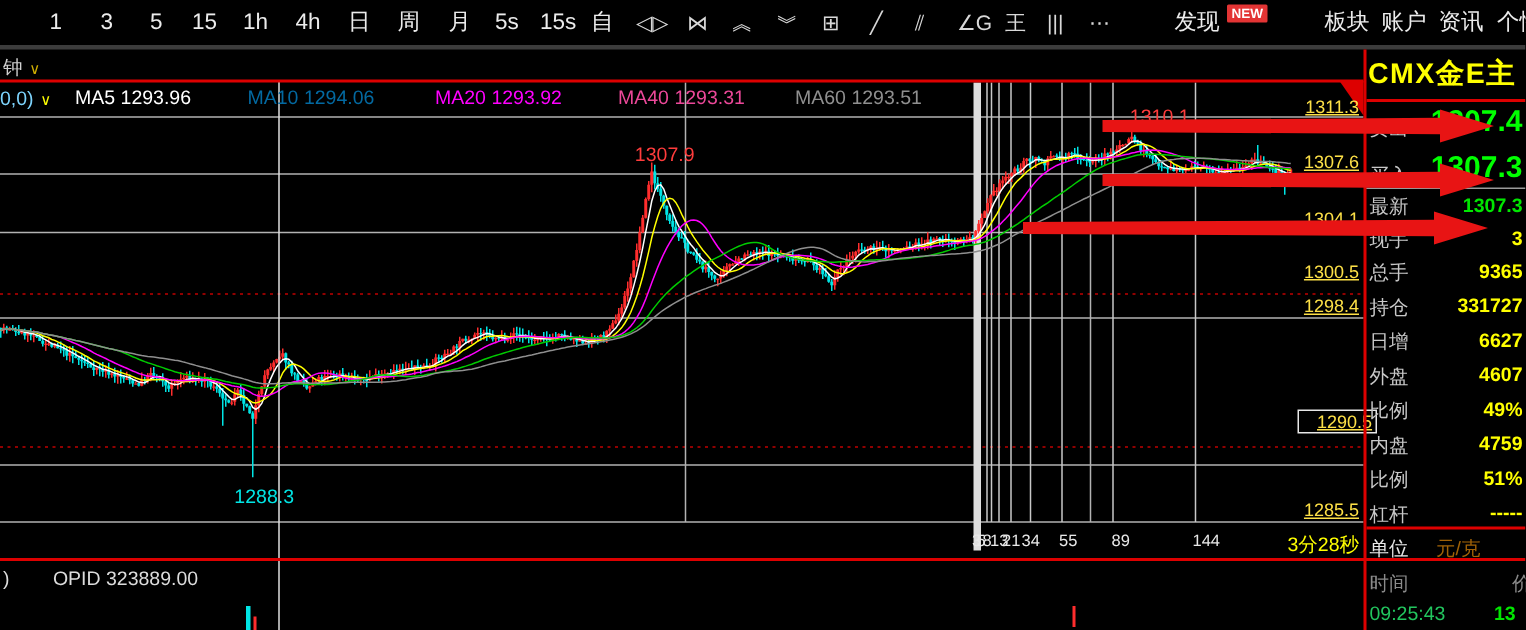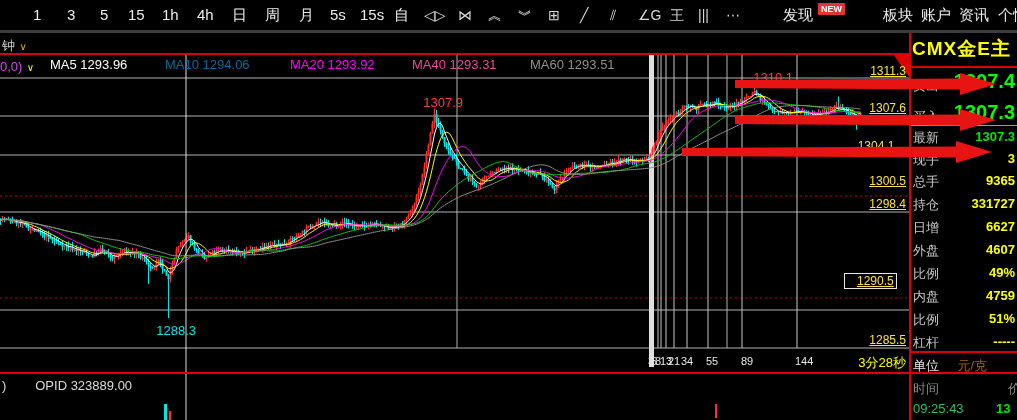--- a/index.html
+++ b/index.html
@@ -118,37 +118,37 @@
   <span class="tb-item" style="left:959px">资讯</span>
   <span class="tb-item" style="left:998px">个性</span>
 </div>
 <div id="tb-sep" class="abs"></div>
 
 <div class="abs" style="left:2px;top:36px">
   <span class="hdr-partial">钟</span>
   <span class="caret">∨</span>
 </div>
 <div class="abs" style="left:0;top:57px">
-  <span class="hdr-partial" style="color:#d946ef;font-size:13px">0,0)</span>
+  <span class="hdr-partial" style="color:#7dd3fc;font-size:13px">0,0)</span>
   <span class="caret-y">∨</span>
 </div>
 
 <div class="ma-item ma5" style="left:50px"><span>MA5</span>&nbsp;<span>1293.96</span></div>
 <div class="ma-item ma10" style="left:165px"><span>MA10</span>&nbsp;<span>1294.06</span></div>
 <div class="ma-item ma20" style="left:290px"><span>MA20</span>&nbsp;<span>1293.92</span></div>
 <div class="ma-item ma40" style="left:412px"><span>MA40</span>&nbsp;<span>1293.31</span></div>
 <div class="ma-item ma60" style="left:530px"><span>MA60</span>&nbsp;<span>1293.51</span></div>
 
 <div id="ylabels">
     <div class="ylab" style="left: 846px; top: 64px;">1311.3</div>
     <div class="ylab" style="left: 846px; top: 101px;">1307.6</div>
-    <div class="ylab" style="left: 846px; top: 139px; text-align: center;">1304.1</div>
+    <div class="ylab" style="left: 846px; top: 139px;">1304.1</div>
     <div class="ylab" style="left: 846px; top: 174px;">1300.5</div>
     <div class="ylab" style="left: 846px; top: 197px;">1298.4</div>
-    <div class="ylab ylab-box" style="left: 844px; top: 273px; padding-left: 12px;">1290.5</div>
+    <div class="ylab ylab-box" style="left: 865px; top: 273px; padding-left: 12px;">1290.5</div>
     <div class="ylab" style="left: 846px; top: 333px;">1285.5</div>
   </div>
 <div id="tlabels">
     <div class="tlab" style="left: 648px;">3</div>
     <div class="tlab" style="left: 651px;">5</div>
     <div class="tlab" style="left: 655px;">8</div>
     <div class="tlab" style="left: 660px;">13</div>
     <div class="tlab" style="left: 668px;">21</div>
     <div class="tlab" style="left: 681px;">34</div>
     <div class="tlab" style="left: 706px;">55</div>

